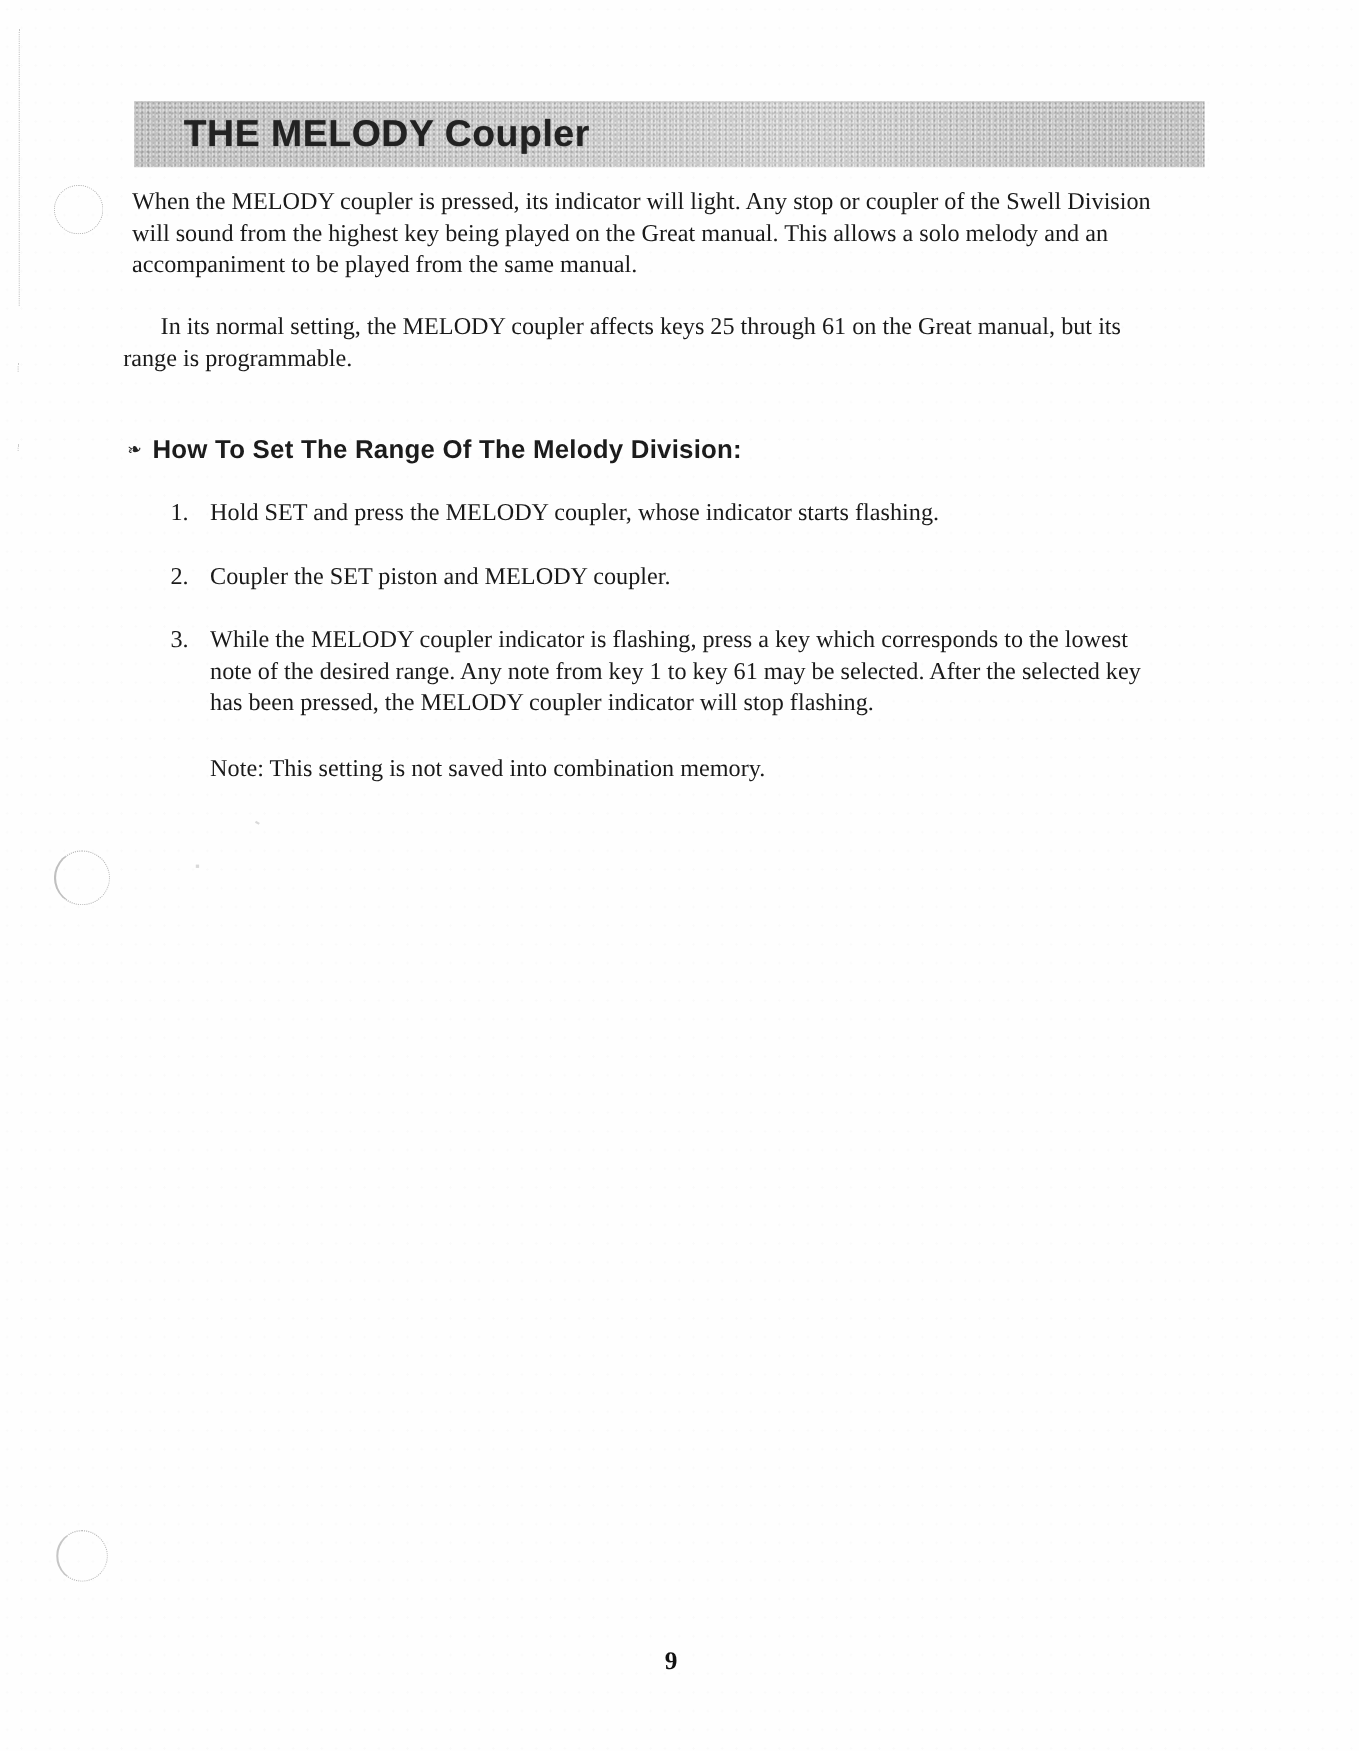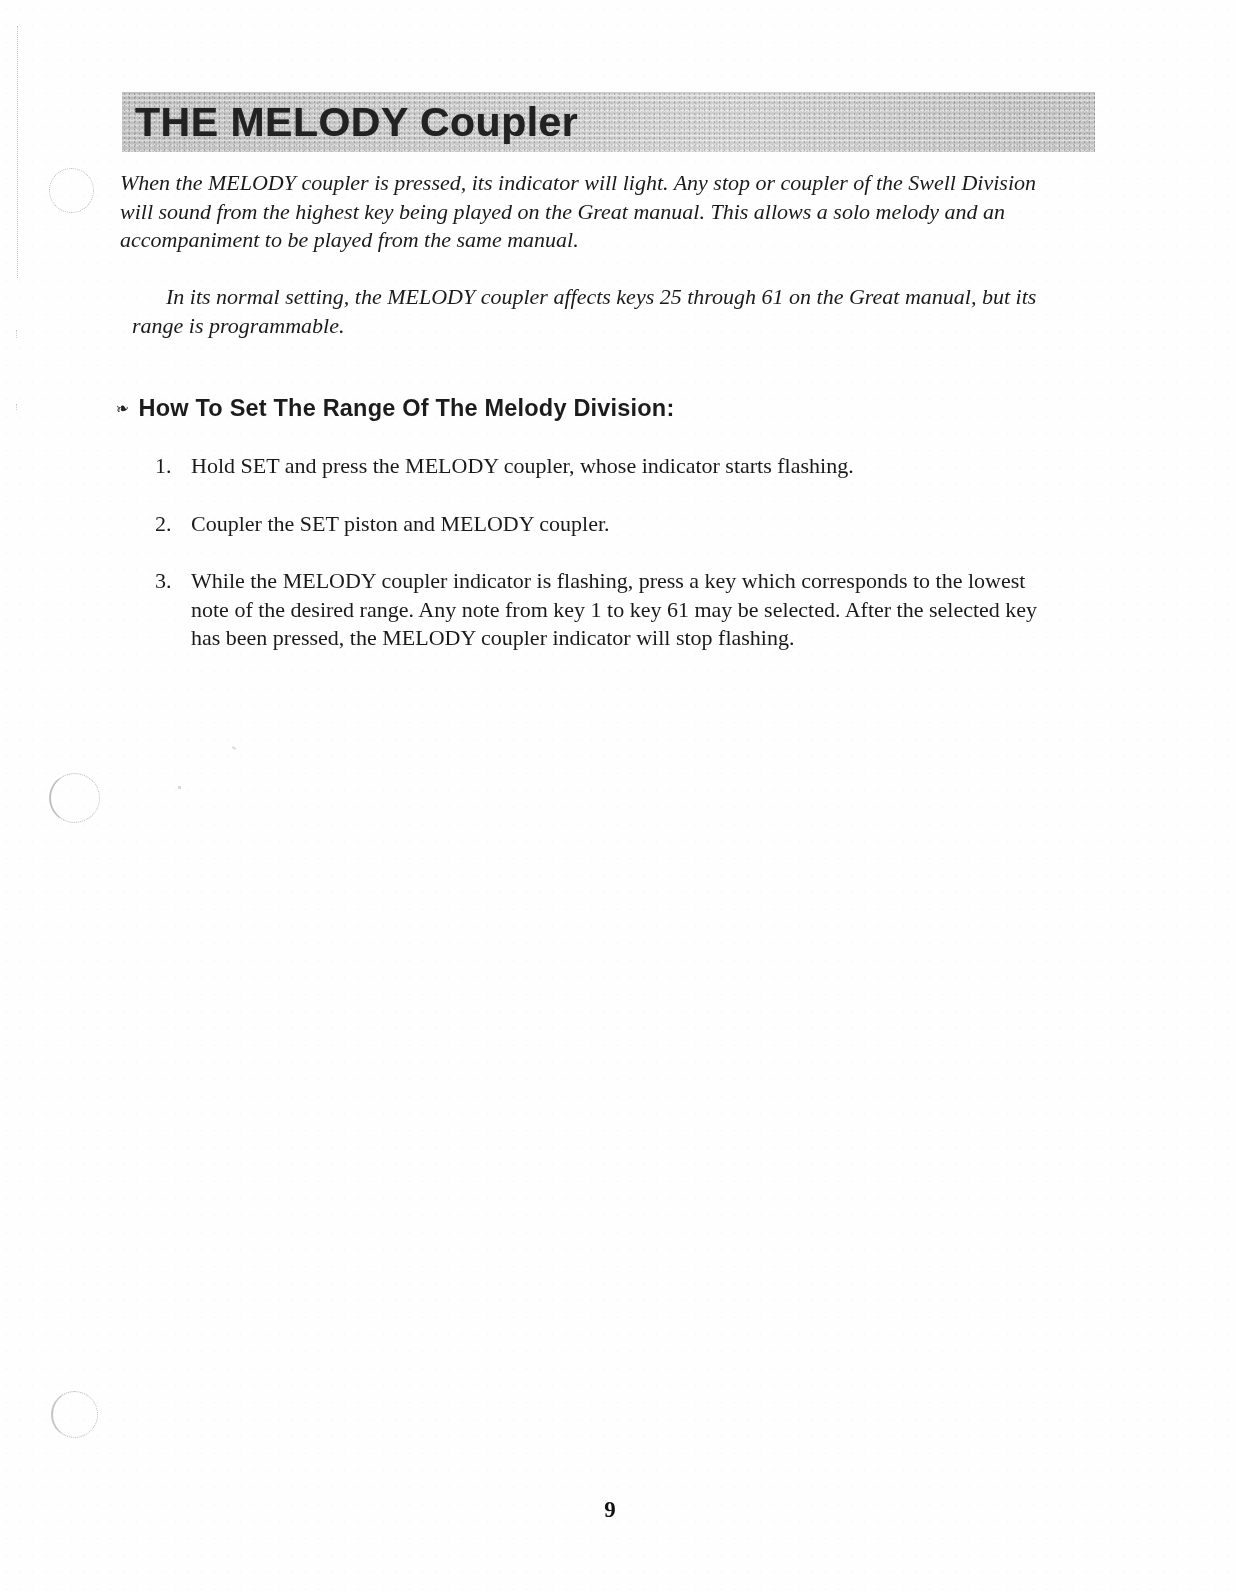--- a/index.html
+++ b/index.html
@@ -75,44 +75,44 @@
       radial-gradient(rgba(110,110,110,0.25) 1px, transparent 1.2px),
       radial-gradient(rgba(255,255,255,0.55) 1px, transparent 1.2px);
     background-size: 100% 100%, 5px 4px, 7px 6px, 3px 5px;
     background-position: 0 0, 0 0, 3px 2px, 1px 1px;
     display: flex;
     align-items: center;
   }
   .header-band .title {
     font-family: "Liberation Sans", sans-serif;
     font-weight: bold;
-    font-size: 41px;
+    font-size: 34px;
     letter-spacing: 0.5px;
     color: #222222;
     padding-left: 13px;
     white-space: nowrap;
     text-shadow: 0 0 1px rgba(30,30,30,0.55);
+    margin-left: 32px;
   }
 
   
   .para {
     position: absolute;
     margin: 0;
     font-size: 22px;
     line-height: 28.5px;
     color: #1a1a1a;
-    font-style: italic;
   }
   .para-1 {
     left: 120px;
     top: 169px;
     width: 940px;
   }
   .para-2 {
-    left: 132px;
+    left: 112px;
     top: 283px;
     width: 960px;
     text-indent: 34px;
   }
 
   
   .subheading {
     position: absolute;
     left: 116px;
     top: 395px;
@@ -213,16 +213,17 @@
     <div class="step step-2">
       <span class="num">2.</span>
       <span class="text">Coupler the SET piston and MELODY coupler.</span>
     </div>
     <div class="step step-3">
       <span class="num">3.</span>
       <span class="text">While the MELODY coupler indicator is flashing, press a key which corresponds to the lowest note of the desired range. Any note from key 1 to key 61 may be selected. After the selected key has been pressed, the MELODY coupler indicator will stop flashing.</span>
     </div>
   </div>
 
+  <p class="note">Note: This setting is not saved into combination memory.</p>
 
   <div class="page-number">9</div>
 
 </div>
 
 </body></html>

